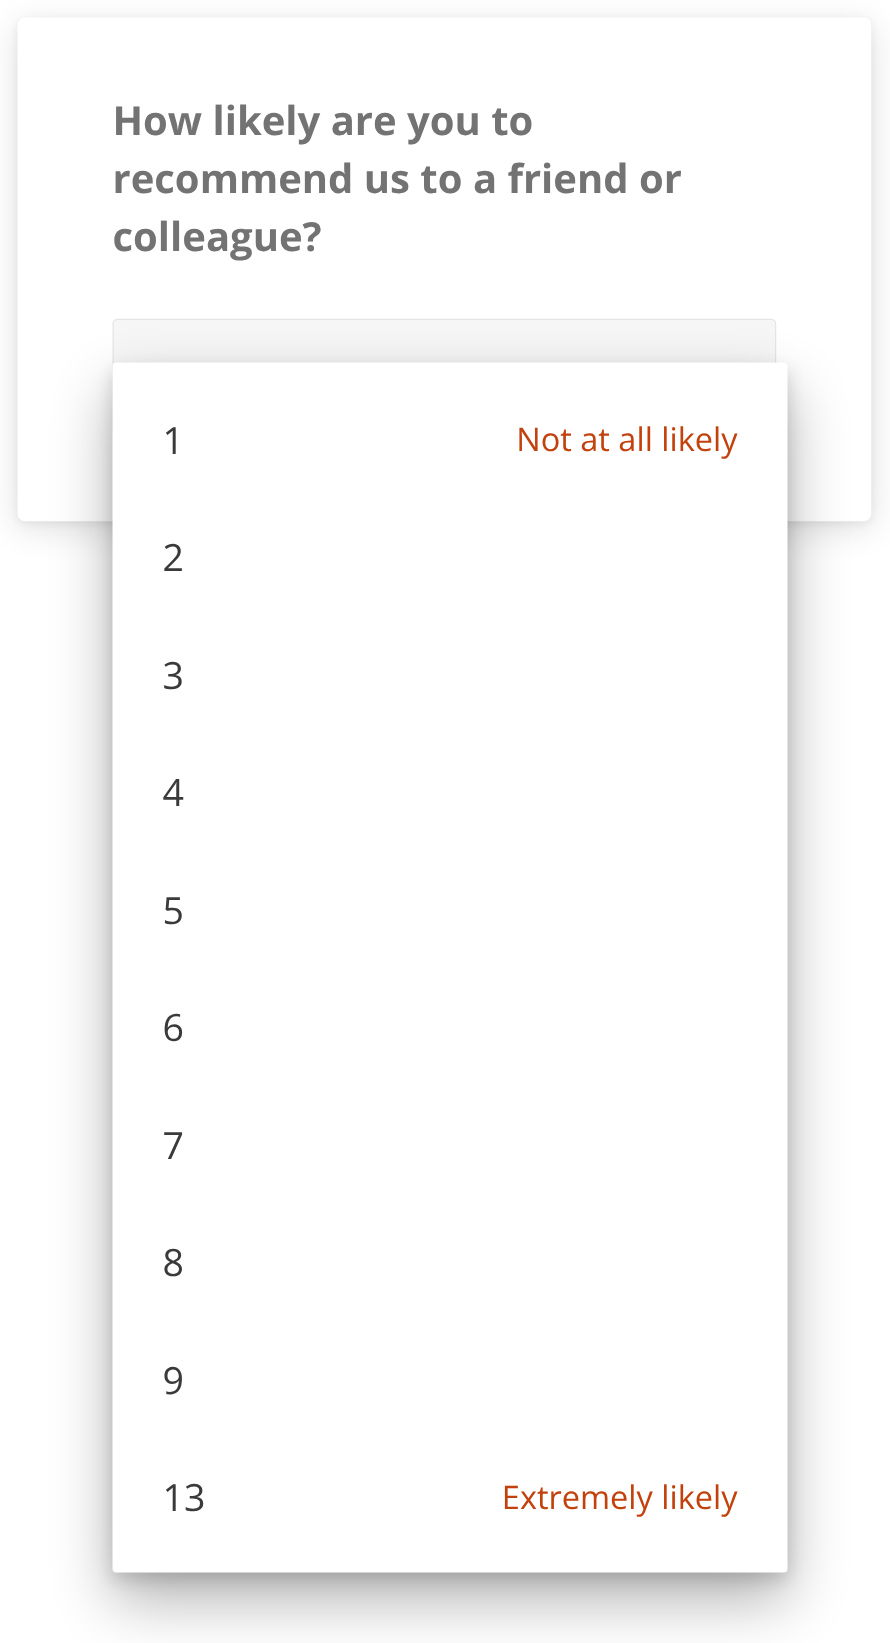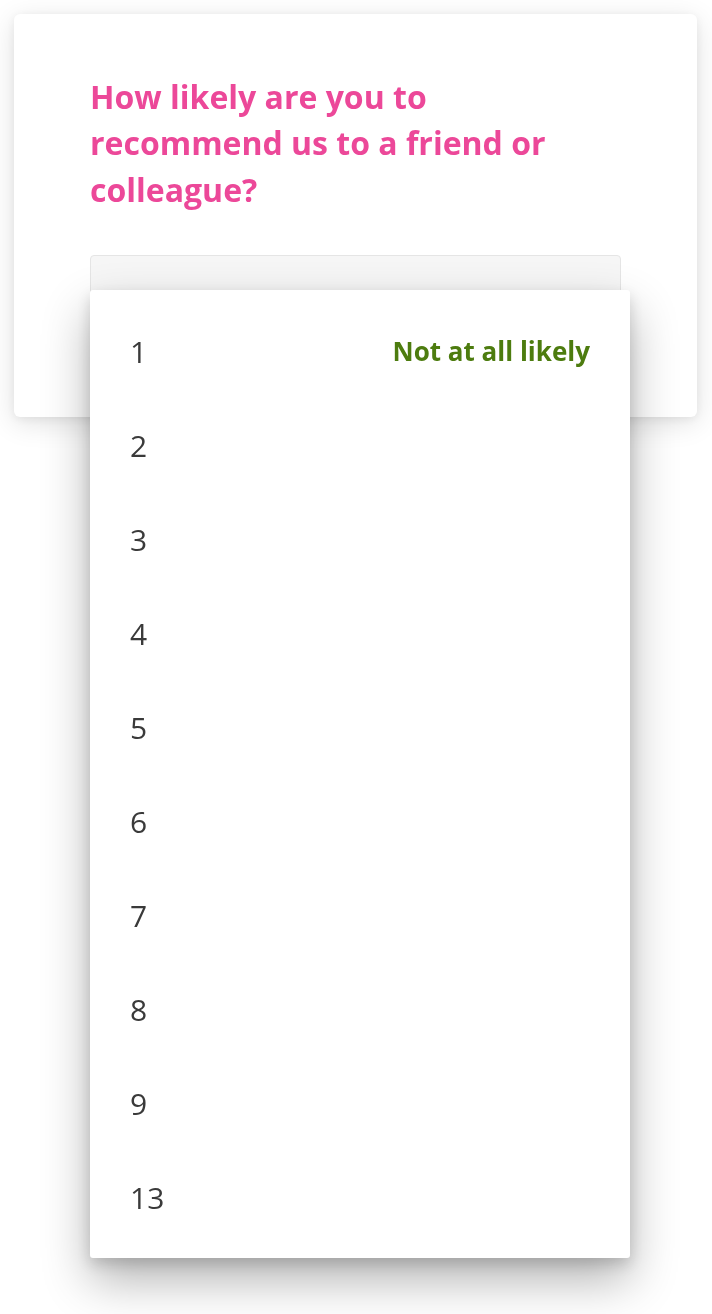--- a/index.html
+++ b/index.html
@@ -21,21 +21,21 @@
       width: 683px;
       background: #ffffff;
       border-radius: 6px;
       box-shadow: 0 6px 28px rgba(0,0,0,0.12), 0 2px 8px rgba(0,0,0,0.06);
       padding: 60px 76px 70px 76px;
     }
     .question {
       font-size: 32px;
       line-height: 1.45;
       font-weight: 700;
-      color: #ec4899;
+      color: #737373;
       margin-bottom: 42px;
     }
     .select-box {
       width: 100%;
       height: 92px;
       background: #f6f6f6;
       border: 1px solid #e5e5e5;
       border-radius: 4px;
       position: relative;
       cursor: pointer;
@@ -69,22 +69,22 @@
       padding: 0 40px;
       cursor: pointer;
     }
     .num {
       font-size: 30px;
       color: #3a3a3a;
       font-weight: 400;
     }
     .hint {
       font-size: 26px;
-      color: #4d7c0f;
-      font-weight: 700;
+      color: #c2410c;
+      font-weight: 400;
     }
   </style>
 </head>
 <body>
 
 <div class="card">
   <h1 class="question">How likely are you to recommend us to a friend or colleague?</h1>
   <div class="select-box">
     <span></span>
     <span class="chevron"></span>
@@ -123,14 +123,15 @@
   <div class="option">
     <span class="num">8</span>
     <span class="hint"></span>
   </div>
   <div class="option">
     <span class="num">9</span>
     <span class="hint"></span>
   </div>
   <div class="option">
     <span class="num">13</span>
+    <span class="hint">Extremely likely</span>
   </div>
 </div>
 
 </body></html>

